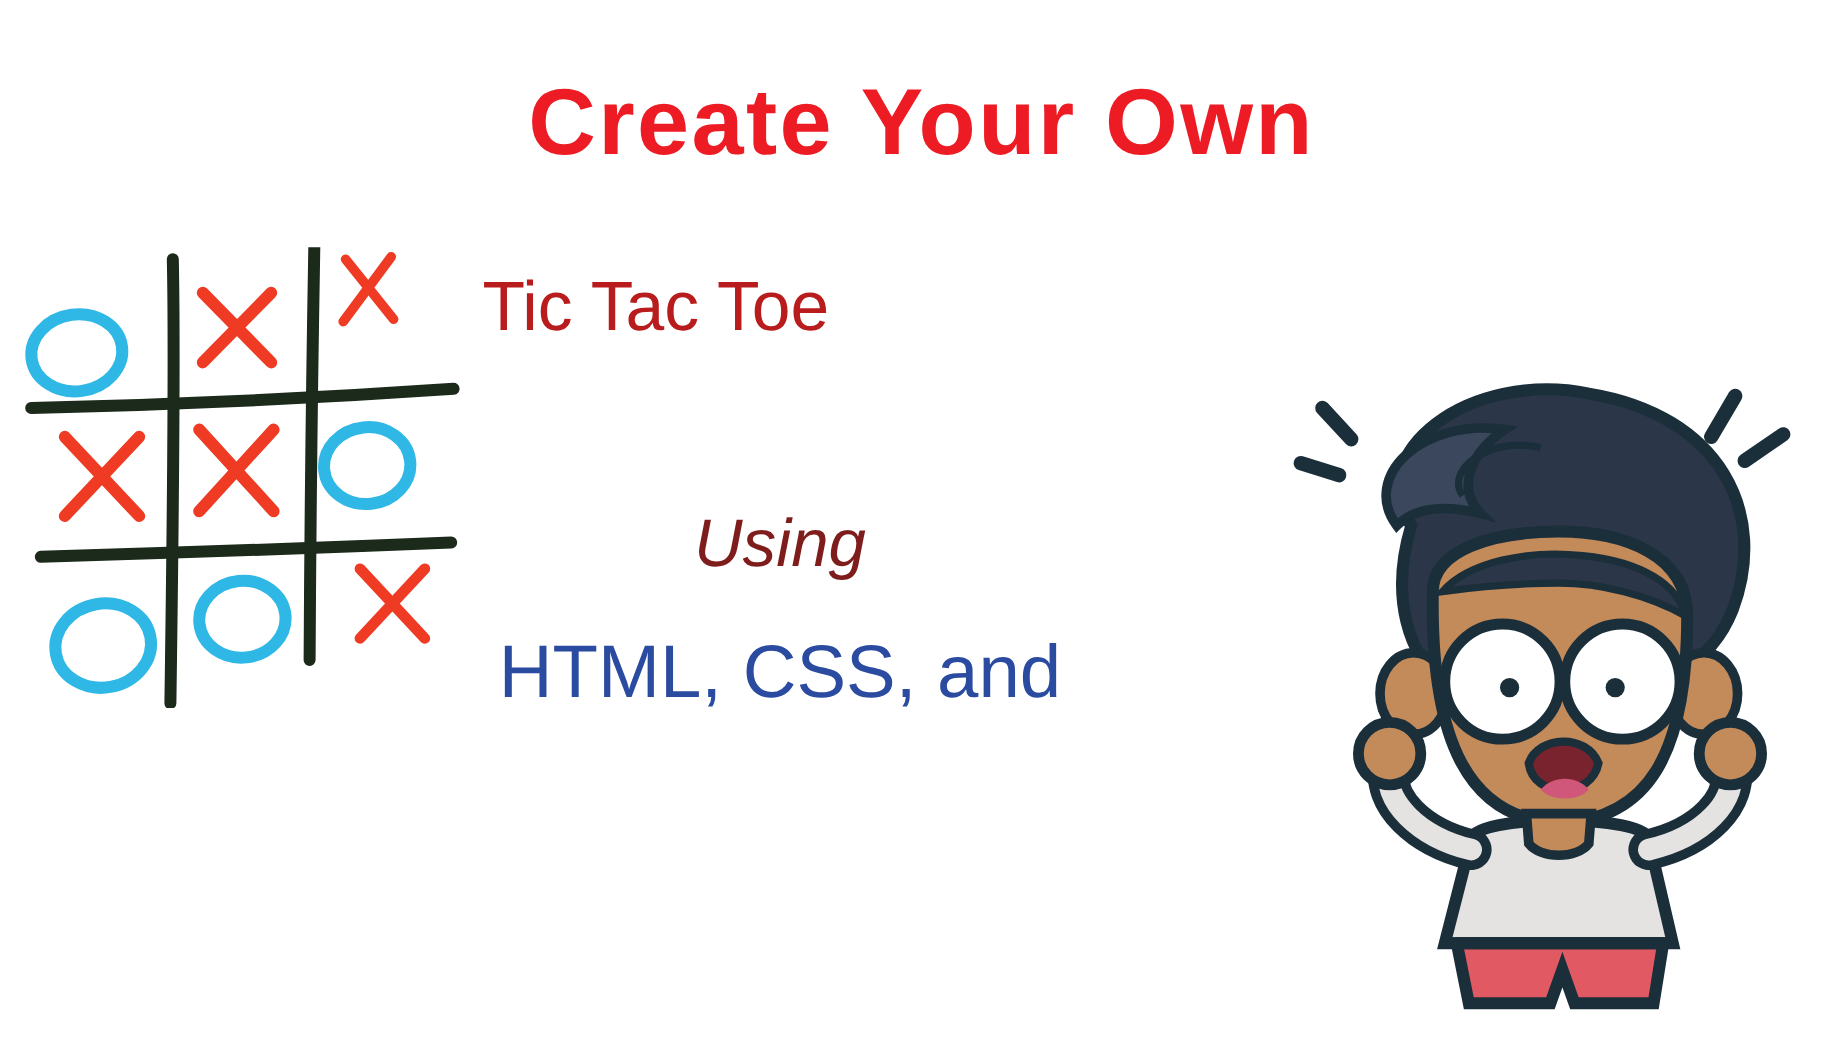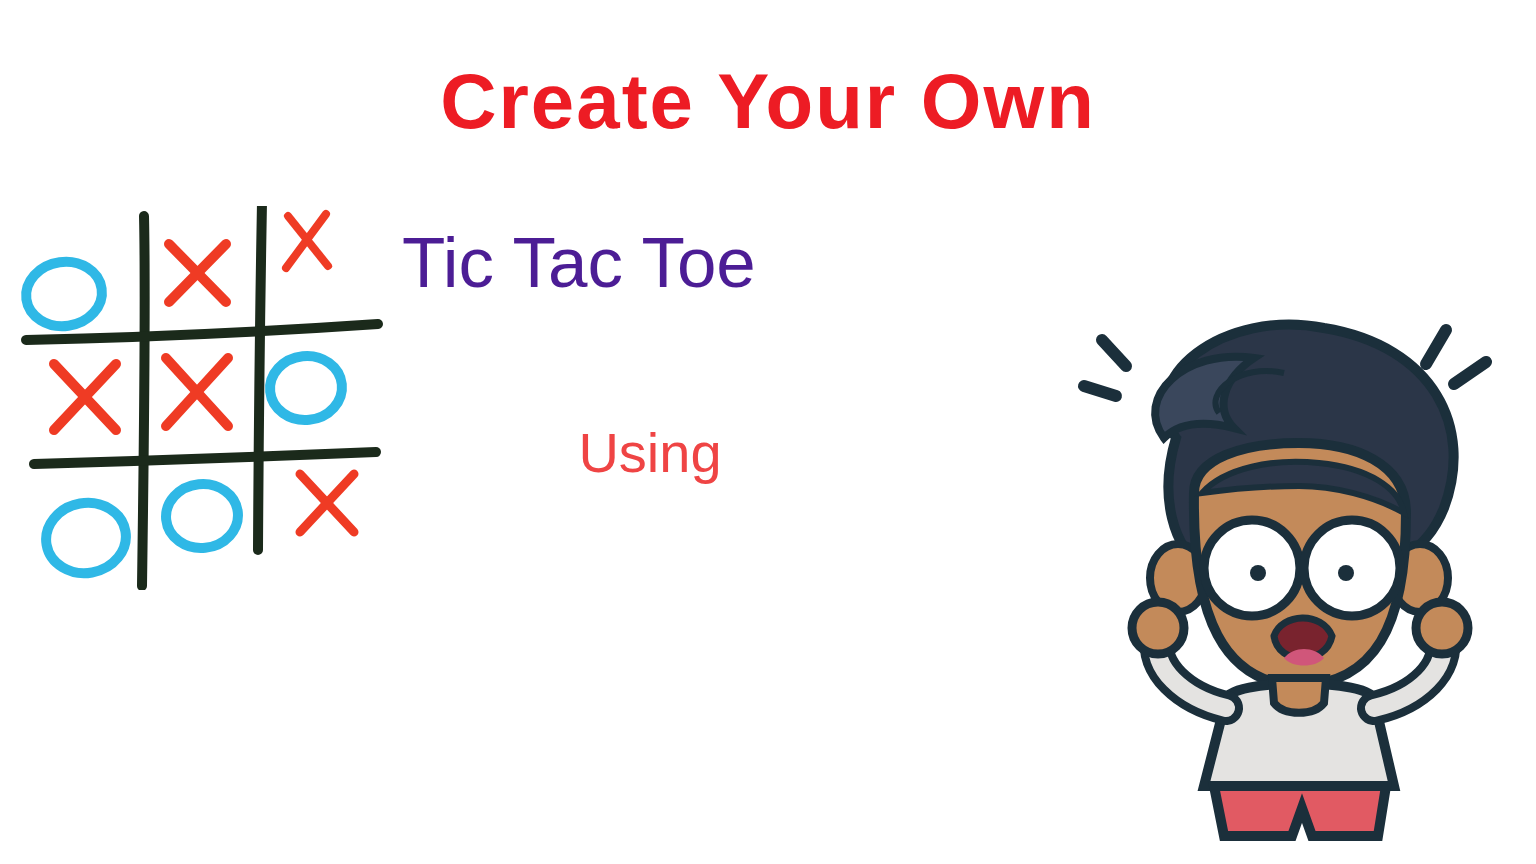--- a/index.html
+++ b/index.html
@@ -19,34 +19,35 @@
       text-align: center;
       font-size: 78px;
       font-weight: 900;
       color: #ed1c24;
       letter-spacing: 2px;
     }
     .subtitle {
       position: absolute;
       top: 222px;
       left: 402px;
-      font-size: 71px;
+      font-size: 58px;
       font-weight: 400;
-      color: #4c1d95;
+      color: #b91c1c;
     }
     .using-label {
       position: absolute;
       top: 420px;
       left: 0;
       width: 1040px;
       text-align: center;
       font-size: 56px;
       font-weight: 400;
-      color: #ef4444;
+      color: #7f1d1d;
       padding-left: 260px;
+      font-style: italic;
     }
     .tech-label {
       position: absolute;
       top: 518px;
       left: 0;
       width: 1040px;
       text-align: center;
       font-size: 62px;
       font-weight: 500;
       color: #2a4ba0;
@@ -71,21 +72,21 @@
 </head>
 <body>
 
 <div class="title">Create Your Own</div>
 
 <div class="subtitle">Tic Tac Toe</div>
 
 <div class="using-label">Using</div>
 
 <div class="tech-label">
-  <br>
+  <span>HTML, CSS, and</span><br>
 </div>
 
 <svg class="tictactoe-board" viewBox="0 0 390 384">
 
   <path d="M 140 10 Q 142 100 138 380" stroke="#1b2a1b" stroke-width="10" fill="none" stroke-linecap="round"></path>
   <path d="M 258 -4 Q 255 160 254 344" stroke="#1b2a1b" stroke-width="10" fill="none" stroke-linecap="round"></path>
   <path d="M 22 134 Q 200 130 374 118" stroke="#1b2a1b" stroke-width="10" fill="none" stroke-linecap="round"></path>
   <path d="M 30 258 Q 200 253 372 246" stroke="#1b2a1b" stroke-width="10" fill="none" stroke-linecap="round"></path>
 
   <ellipse cx="60" cy="88" rx="38" ry="32" stroke="#2fb8e6" stroke-width="10" fill="none" transform="rotate(-8 60 88)"></ellipse>

